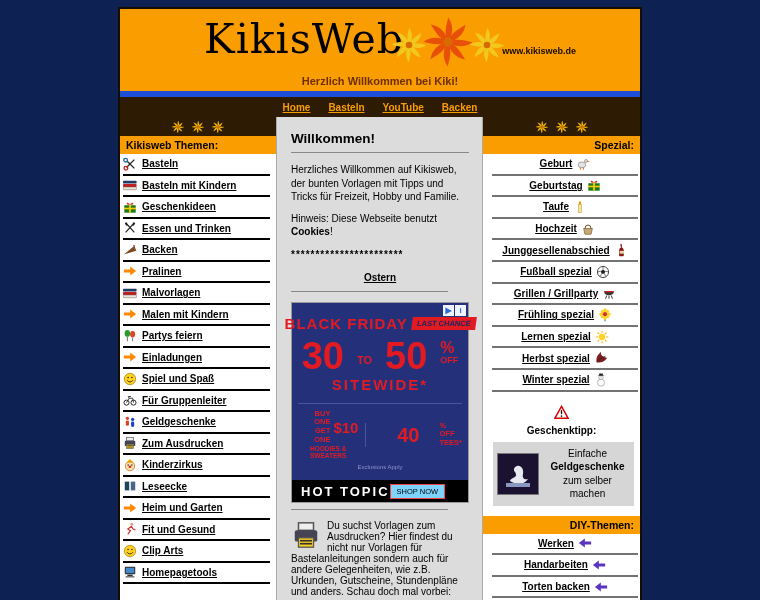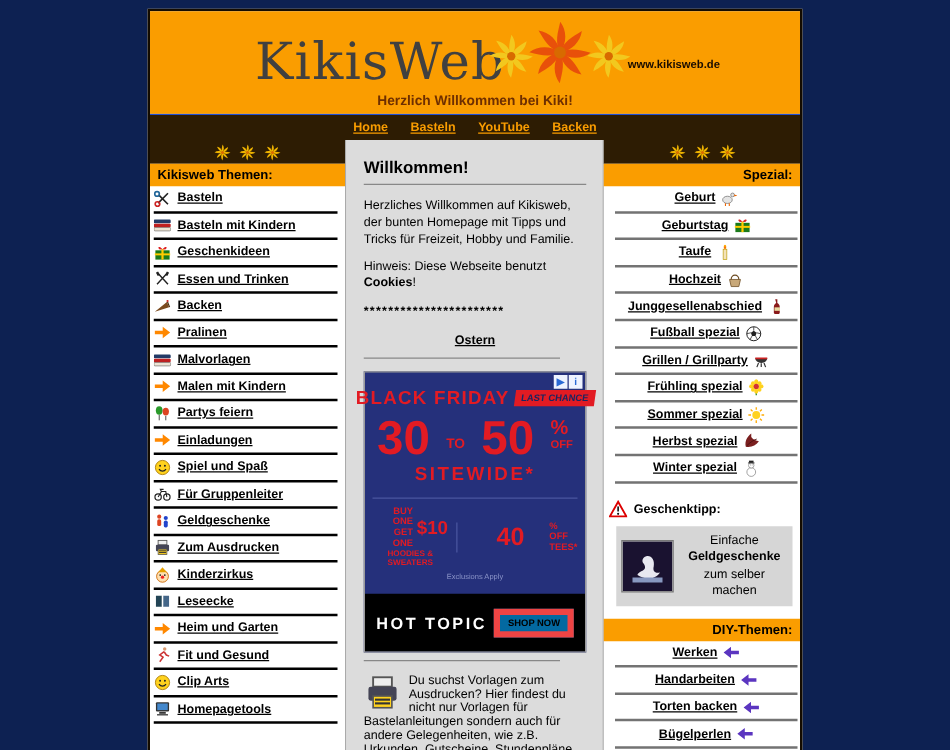--- a/index.html
+++ b/index.html
@@ -1,42 +1,42 @@
 <!DOCTYPE html>
 <html><head>
 <meta charset="utf-8">
 <style>
   html,body{margin:0;padding:0;width:760px;height:600px;overflow:hidden;}
   body{background:#0d2152;font-family:"Liberation Sans",sans-serif;position:relative;}
   .page{position:absolute;left:118px;top:7px;width:520px;border:2px solid #140c00;background:#fff;}
   
   .header{background:#fa9d00;height:82px;position:relative;}
-  .site-title{position:absolute;left:84px;top:16px;font-family:"DejaVu Serif",serif;font-size:41px;color:#404040;letter-spacing:1px;}
+  .site-title{position:absolute;left:84px;top:6px;font-family:"DejaVu Serif",serif;font-size:41px;color:#000000;letter-spacing:1px;}
   .pins{position:absolute;left:270px;top:6px;display:flex;align-items:center;}
   .pin-b{width:38px;height:38px;color:#f2c81e;margin-top:6px;}
   .pin-c{width:54px;height:54px;color:#e8500a;margin:0 -7px;}
   .site-url{position:absolute;right:64px;top:37px;font-size:9px;font-weight:bold;color:#1a0d00;}
   .welcome{position:absolute;bottom:4px;left:0;width:100%;text-align:center;font-size:11px;font-weight:bold;color:#6e2f00;}
   
-  .nav{background:#2d1c03;height:20px;display:flex;justify-content:center;align-items:center;gap:18px;border-top:1px solid #1d4ed8;}
+  .nav{background:#2d1c03;height:20px;display:flex;justify-content:center;align-items:center;gap:18px;border-top:6px solid #1d4ed8;}
   .nav a{color:#fa9d00;font-size:10px;font-weight:bold;text-decoration:underline;cursor:pointer;}
   
   .cols{display:flex;align-items:stretch;background:#dcdcdc;}
   .col-left{width:156px;background:#fff;border-right:1px solid #aaa;}
   .col-center{flex:1;background:#dcdcdc;min-height:520px;}
   .col-right{width:157px;background:#fff;border-left:1px solid #aaa;}
   .strip{background:#2d1c03;height:19px;display:flex;justify-content:center;align-items:center;gap:6px;}
   .pin-s{width:14px;height:14px;color:#eeb300;}
   .secbar{background:#fa9d00;font-size:10.5px;font-weight:bold;color:#000;padding:3px 6px;}
   .secbar.r{text-align:right;}
   .i{width:14px;height:14px;flex:none;}
   .litem{display:flex;align-items:center;gap:5px;height:19.5px;margin:0 6px 0 3px;border-bottom:2px solid #000;}
   .litem a,.ritem a{font-size:10px;font-weight:bold;color:#000;text-decoration:underline;cursor:pointer;white-space:nowrap;}
   .ritem{display:flex;align-items:center;justify-content:center;gap:4px;height:19.6px;margin:0 2px 0 9px;border-bottom:2px solid #737373;}
-  .gifttip{display:flex;align-items:center;gap:5px;margin:13px 4px 2px 4px;font-size:10px;font-weight:bold;}
+  .gifttip{display:flex;align-items:center;gap:5px;margin:13px 4px 2px 4px;font-size:10px;font-weight:bold;flex-direction:column;}
   .gifttip .i{width:15px;height:15px;}
   .giftbox{background:#d6d6d6;margin:6px 6px 10px 10px;padding:5px 4px;display:flex;gap:6px;align-items:center;}
   .thumb{width:40px;height:40px;border:1px solid #777;flex:none;}
   .gifttxt{font-size:10px;text-align:center;flex:1;line-height:1.35;}
   .gifttxt a{font-weight:bold;color:#000;}
   
   .cc{padding:14px 13px 8px 14px;font-size:10px;color:#000;}
   .cc h1{font-size:13.5px;margin:0 0 3px 0;}
   .cc hr{border:none;border-top:1px solid #888;margin:6px 0 10px 0;}
   .cc p{margin:8px 0;line-height:1.35;}
@@ -64,23 +64,23 @@
   .ad-r4{display:flex;justify-content:center;align-items:center;gap:7px;margin-top:10px;border-top:1px solid #4a55a0;padding-top:6px;}
   .bogo{display:flex;gap:3px;align-items:center;}
   .bogo .bl{font-size:7.5px;font-weight:bold;line-height:1.15;text-align:right;}
   .bogo .pr{font-size:15px;font-weight:bold;}
   .vdiv{width:1px;height:24px;background:#4a55a0;}
   .tees{display:flex;gap:20px;align-items:center;margin-left:24px;}
   .tees .n{font-size:20px;font-weight:bold;line-height:0.9;}
   .tees .tl{font-size:7.5px;font-weight:bold;line-height:1.15;text-align:left;}
   .cap{font-size:6.5px;font-weight:bold;margin-top:1px;}
   .fine{font-size:6px;color:#8a93c8;margin-top:5px;}
-  .ad-foot{background:#000;height:22px;display:flex;align-items:center;justify-content:space-between;padding:12px 9px;margin-top:6px;}
+  .ad-foot{background:#000;height:22px;display:flex;align-items:center;padding:0 9px;margin-top:6px;}
   .brand{color:#fff;font-size:13px;font-weight:bold;letter-spacing:2px;}
-  .cta{background:#0369a1;color:#000;font-size:7.5px;font-weight:bold;padding:2px 6px;border:5px solid #ef4444;}
+  .cta{background:#7dd3fc;color:#000;font-size:7.5px;font-weight:normal;padding:2px 6px;border:1px solid #ef4444;}
   .defs{position:absolute;width:0;height:0;overflow:hidden;}
 </style>
 </head>
 <body>
 
 <svg class="defs" xmlns="http://www.w3.org/2000/svg">
   <symbol id="s-pin" viewBox="0 0 24 24">
     <g fill="currentColor">
       <path d="M12 12C14.6 8.6 14.4 4.2 12.1 1.1C11.2 4.9 10.1 8.4 12 12Z"></path>
       <path d="M12 12C14.6 8.6 14.4 4.2 12.1 1.1C11.2 4.9 10.1 8.4 12 12Z" transform="rotate(45 12 12)"></path>
@@ -425,21 +425,21 @@
           </svg>
           <a>Homepagetools</a>
         </div>
 
     </div>
 
     <div class="col-center">
       <div class="cc">
         <h1>Willkommen!</h1>
         <hr>
-        <p>Herzliches Willkommen auf Kikisweb, der bunten Homepage mit Tipps und Tricks für Freizeit, Hobby und Familie.</p>
+        <p>Herzliches Willkommen auf Kikisweb, der bunten Vorlagen mit Tipps und Tricks für Freizeit, Hobby und Familie.</p>
         <p><span>Hinweis: Diese Webseite benutzt </span><a style="font-weight:bold;color:#000;">Cookies</a><span>!</span></p>
         <div class="stars">***********************</div>
         <a class="clink">Ostern</a>
         <hr class="hr-n">
 
         <div class="ad">
           <div class="ad-badges">
             <span class="badge">▶</span>
             <span class="badge">i</span>
           </div>
@@ -548,21 +548,21 @@
             <use href="#s-grill"></use>
           </svg>
         </div>
       <div class="ritem">
           <a>Frühling spezial</a>
           <svg class="i">
             <use href="#s-flower"></use>
           </svg>
         </div>
       <div class="ritem">
-          <a>Sommer spezial</a>
+          <a>Lernen spezial</a>
           <svg class="i">
             <use href="#s-sun"></use>
           </svg>
         </div>
       <div class="ritem">
           <a>Herbst spezial</a>
           <svg class="i">
             <use href="#s-leaf"></use>
           </svg>
         </div>

